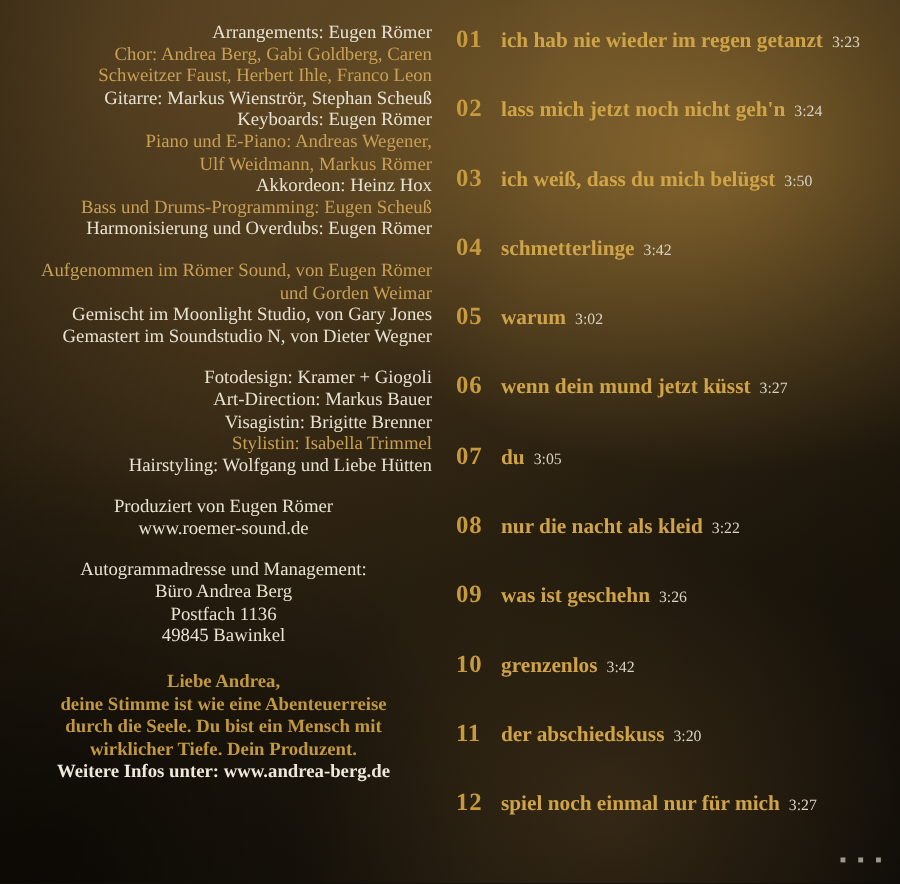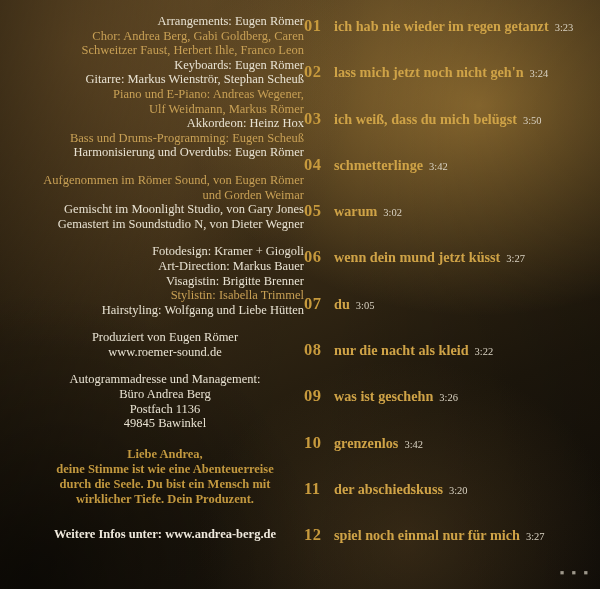--- a/index.html
+++ b/index.html
@@ -29,21 +29,21 @@
     inset: 0;
     background:
       radial-gradient(ellipse 300px 260px at 68% 92%, rgba(120,90,45,0.30), rgba(0,0,0,0) 70%),
       linear-gradient(100deg, rgba(0,0,0,0.42) 0%, rgba(0,0,0,0.05) 30%, rgba(0,0,0,0.0) 55%, rgba(0,0,0,0.25) 100%);
     pointer-events: none;
   }
 
   
   .credits {
     position: absolute;
-    left: 16px;
+    left: 0;
     top: 0;
     width: 300px;
     height: 589px;
     padding: 14px 12px 8px 10px;
     box-sizing: border-box;
     text-align: right;
     color: #c8a868;
     font-size: 12.5px;
     line-height: 14.6px;
     z-index: 3;
@@ -61,21 +61,21 @@
     color: #c2983f;
     font-weight: bold;
     font-size: 12.5px;
     line-height: 15px;
     margin-top: 16px;
   }
   .moreinfo {
     text-align: center;
     color: #efe9dd;
     font-size: 12.5px;
-    margin-top: 20px;
+    margin-top: 0;
     font-weight: bold;
   }
 
   
   .tracks {
     position: absolute;
     left: 300px;
     top: 0;
     width: 300px;
     height: 469px;
@@ -131,22 +131,22 @@
 
 <div class="booklet">
 
   <div class="vignette-bl"></div>
 
   <div class="credits">
     <div class="blk">
         <div class="line c-light">Arrangements: Eugen Römer</div>
         <div class="line c-gold">Chor: Andrea Berg, Gabi Goldberg, Caren</div>
         <div class="line c-gold">Schweitzer Faust, Herbert Ihle, Franco Leon</div>
+        <div class="line c-light">Gitarre: Markus Wienströr, Stephan Scheuß</div>
         <div class="line c-light">Keyboards: Eugen Römer</div>
-        <div class="line c-light">Gitarre: Markus Wienströr, Stephan Scheuß</div>
         <div class="line c-gold">Piano und E-Piano: Andreas Wegener,</div>
         <div class="line c-gold">Ulf Weidmann, Markus Römer</div>
         <div class="line c-light">Akkordeon: Heinz Hox</div>
         <div class="line c-gold">Bass und Drums-Programming: Eugen Scheuß</div>
         <div class="line c-light">Harmonisierung und Overdubs: Eugen Römer</div>
       </div>
     <div class="blk">
         <div class="line c-gold">Aufgenommen im Römer Sound, von Eugen Römer</div>
         <div class="line c-gold">und Gorden Weimar</div>
         <div class="line c-light">Gemischt im Moonlight Studio, von Gary Jones</div>

